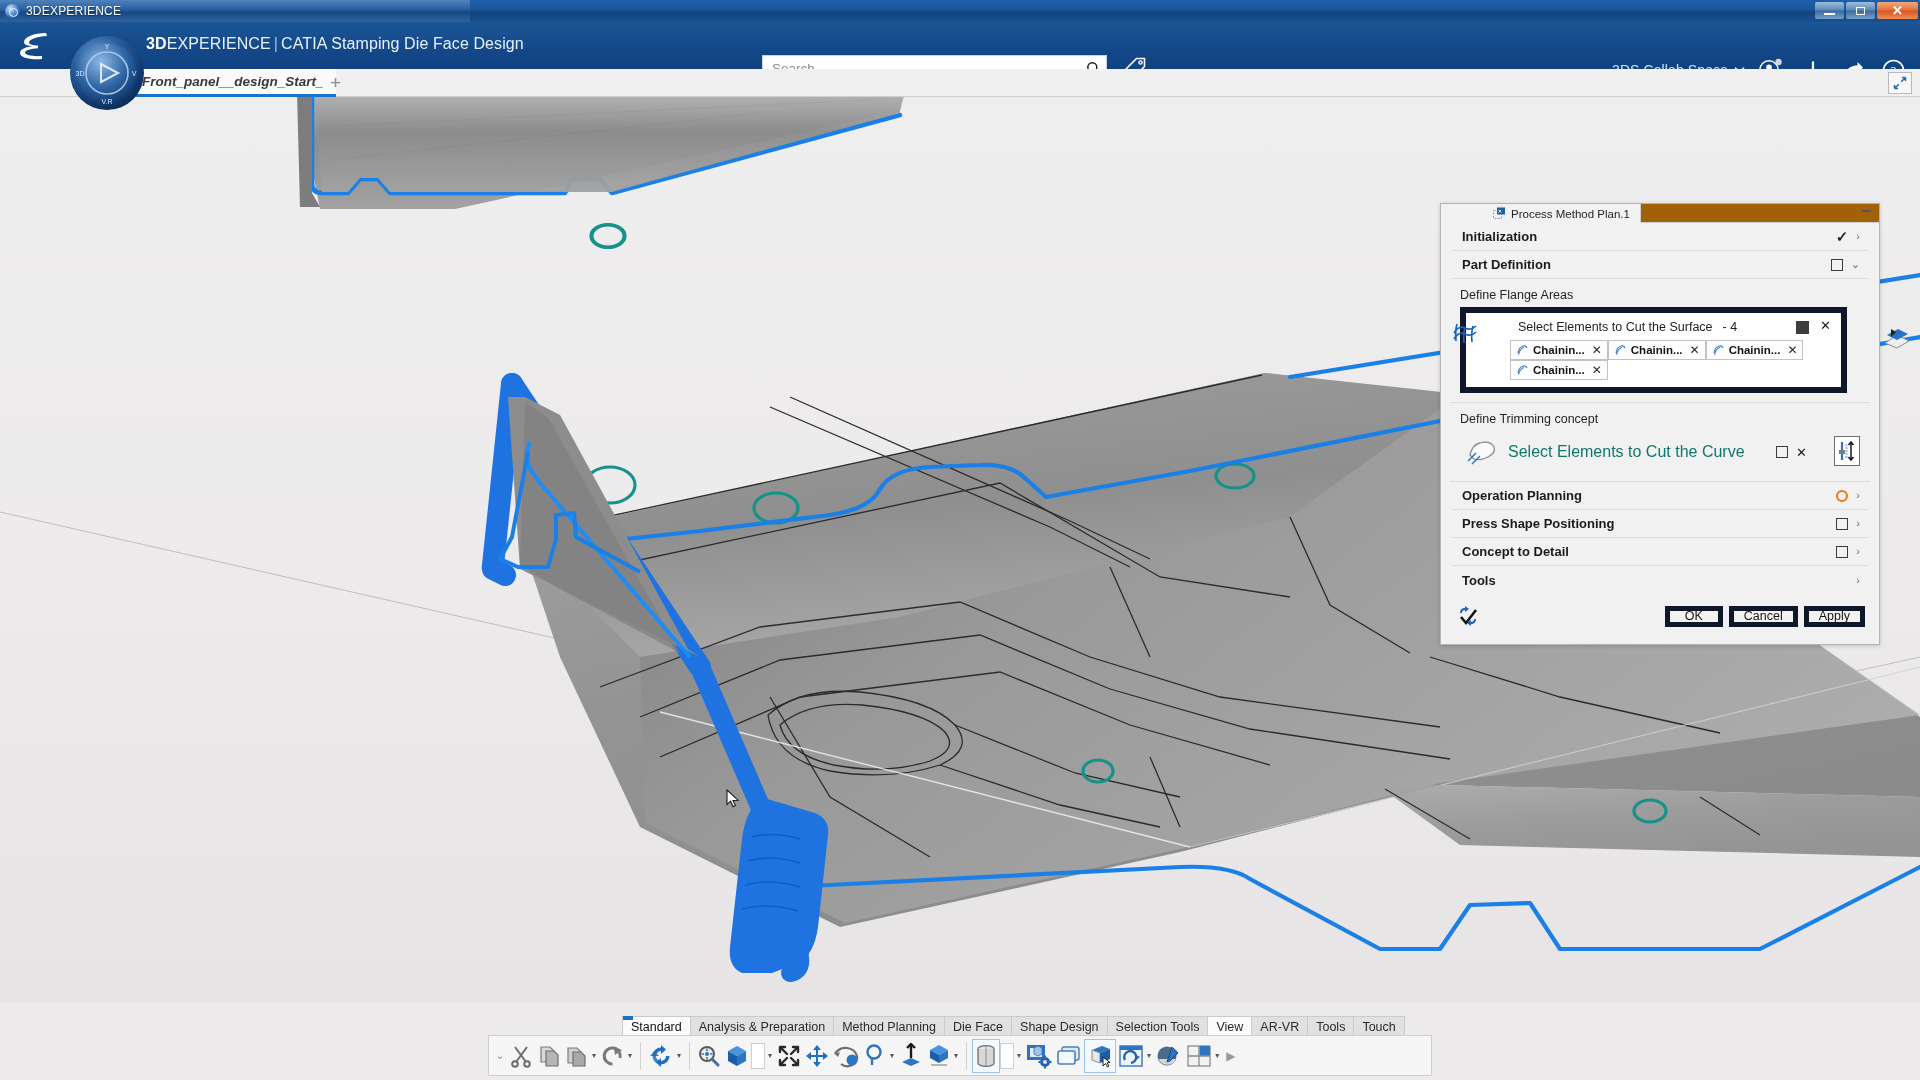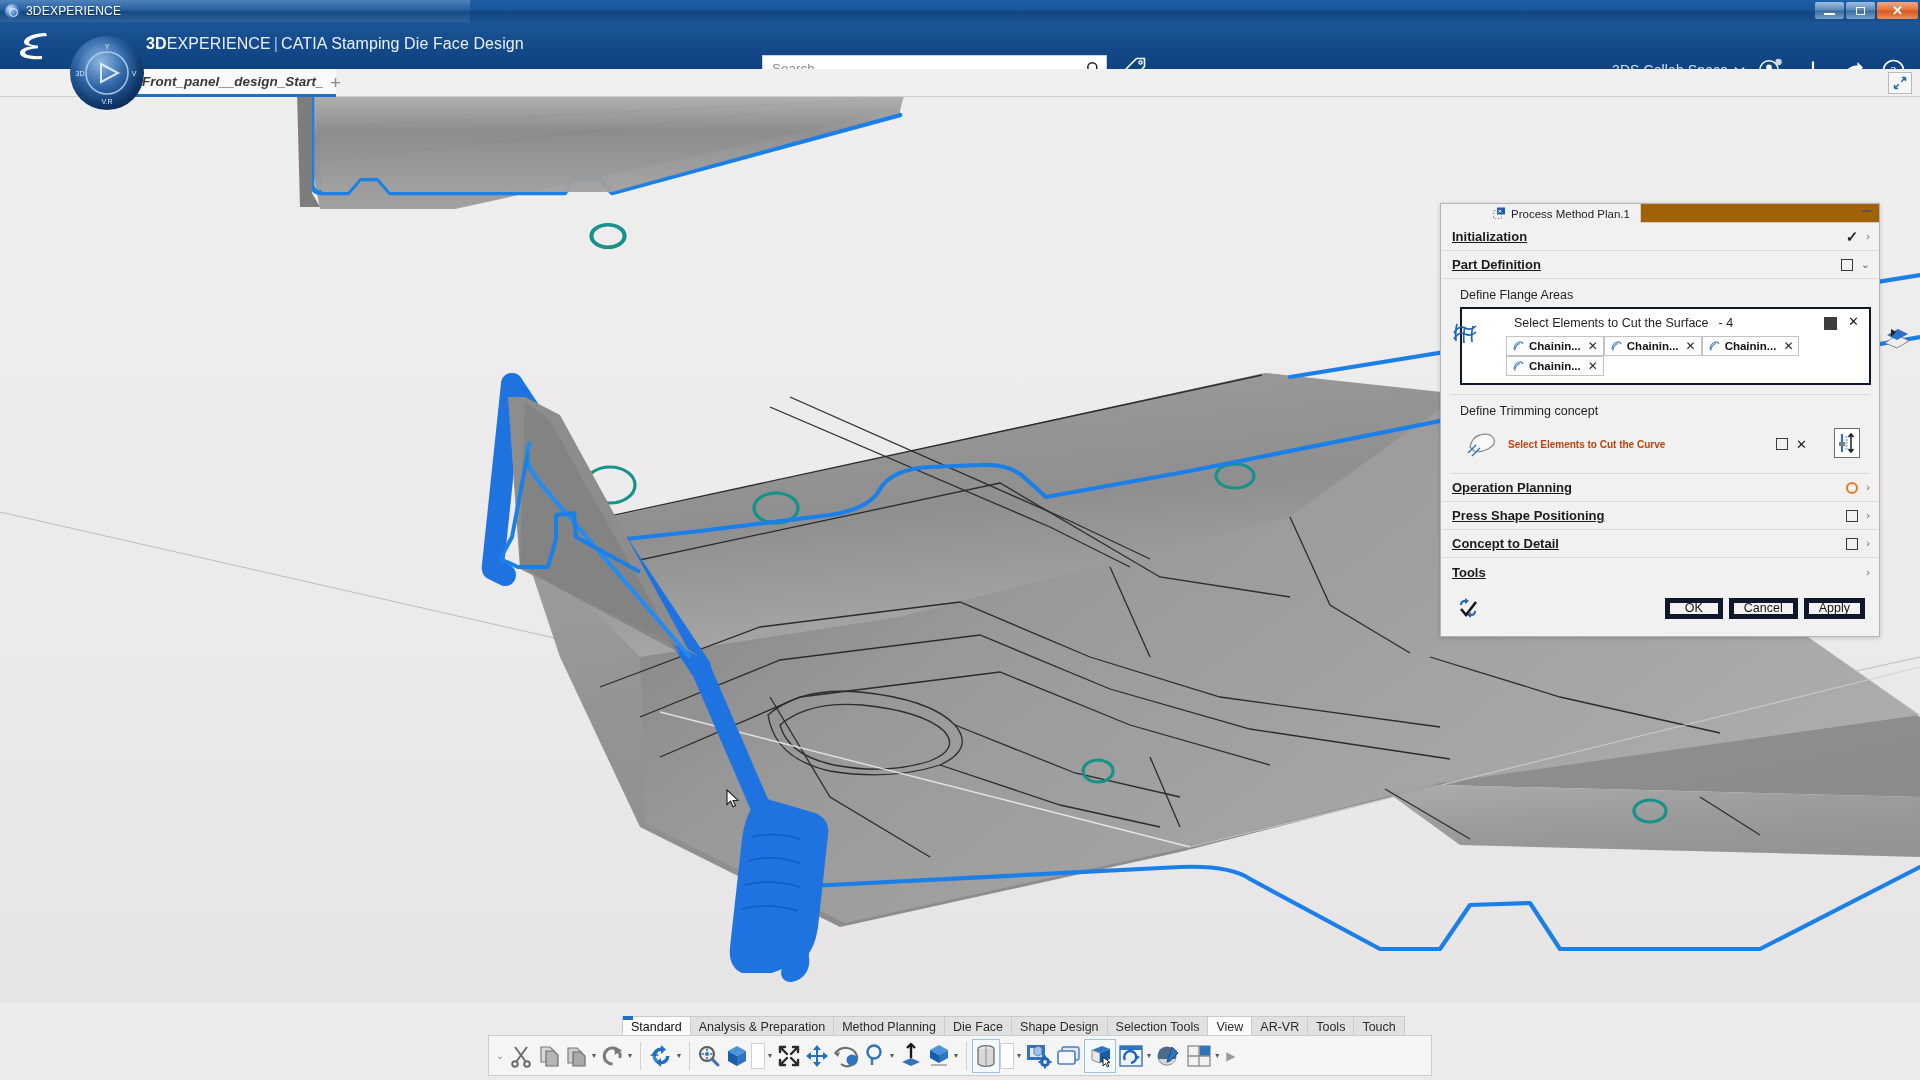--- a/index.html
+++ b/index.html
@@ -158,35 +158,34 @@
   .dlg-tab{
     height:19px; background:#f2f1f1; display:flex; align-items:center; gap:5px;
     padding:0 10px 0 6px; font-size:11.5px; color:#242424; white-space:nowrap;
     border-right:1px solid #cfcfcf;
   }
   .dlg-min{ position:absolute; right:8px; top:6px; width:9px;height:1.5px; background:#555; }
   .dlg-body{ padding:0 0 4px 0; }
 
   .section-row{
     height:28px; display:flex; align-items:center; position:relative;
-    padding:0 10px 0 10px; margin:0 1px;
+    padding:0 10px 0 10px; margin:0 11px;
     border-bottom:1px solid #dcdbdb;
-    text-decoration:underline;
   }
   .section-row .label{ font-weight:bold; font-size:13px; color:#1b1b1b; }
   .section-row .right{ position:absolute; right:8px; display:flex; align-items:center; gap:8px; }
   .chev{ color:#6a6a6a; font-size:11px; line-height:1; }
   .chk-empty{ width:12px;height:12px; border:1.6px solid #3c3c3c; }
   .chk-tick{ color:#1f1f1f; font-size:15px; line-height:1; font-weight:bold; }
   .ring-orange{ width:12px;height:12px;border:2.2px solid #e8791b;border-radius:50%; }
 
   .sub-label{ font-size:12.5px; color:#242424; padding:9px 0 5px 19px; }
 
   .select-box{
-    margin:0 8px 0 19px; border:2px solid #0f172a; background:#fff;
+    margin:0 32px 0 19px; border:6px solid #0f172a; background:#fff;
     padding:4px 6px 7px 6px;
     text-align:right;
   }
   .sel-head{
     display:flex; align-items:center; position:relative; height:20px; padding-left:46px;
     font-size:12.5px; color:#1e1e1e;
   }
   .sel-head .count{ padding-left:10px; }
   .sel-swatch{ position:absolute; right:26px; top:4px; width:13px;height:13px;background:#3d3d3d; }
   .sel-x{ position:absolute; right:4px; top:1px; font-size:13px; color:#1b1b1b; }
@@ -197,21 +196,21 @@
     padding:0 5px; font-size:11.5px; font-weight:bold; color:#141414;
   }
   .chip .cx{ font-weight:normal; font-size:12px; color:#2a2a2a; padding-left:3px; }
   .sel-left-icon{ position:absolute; left:10px; top:14px; width:28px;height:24px; }
   .sel-right-icon{ position:absolute; right:-32px; top:18px; width:30px;height:26px; }
 
   .trim-row{
     position:relative; margin:0 20px 0 19px; height:42px;
     display:flex; align-items:center; gap:10px;
   }
-  .trim-row .t-label{ font-size:10px; color:#c2410c; padding-left:48px;font-weight:bold; }
+  .trim-row .t-label{ font-size:16px; color:#0f766e; padding-left:48px; }
   .trim-right{ position:absolute; right:52px; display:flex; align-items:center; gap:8px; }
   .trim-tool{
     position:absolute; right:-1px; top:5px; width:26px;height:30px;
     border:1px solid #6d6d6d; background:#fff;
     display:flex;align-items:center;justify-content:center;
   }
 
   .dlg-foot{
     display:flex; align-items:center; padding:8px 14px 10px 16px; position:relative; height:46px;
   }

